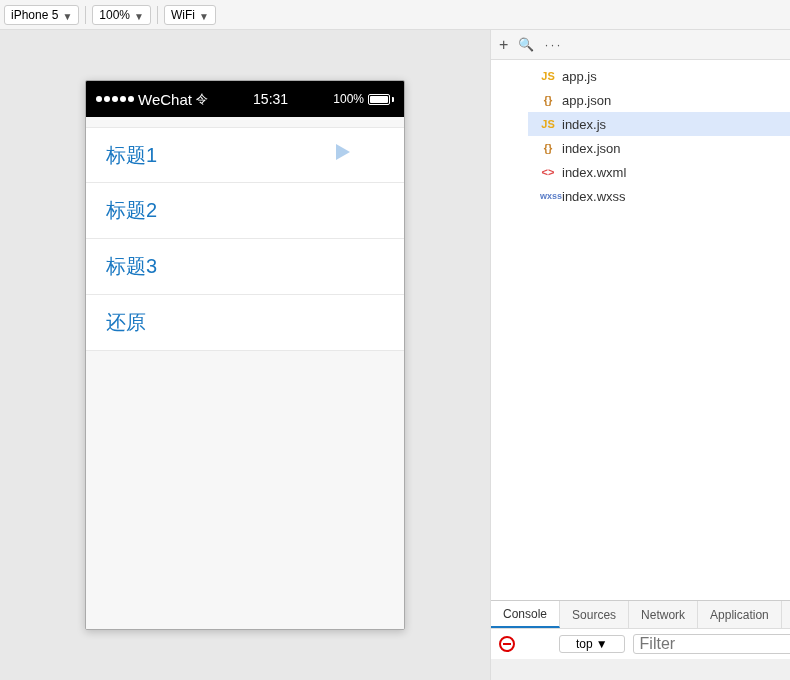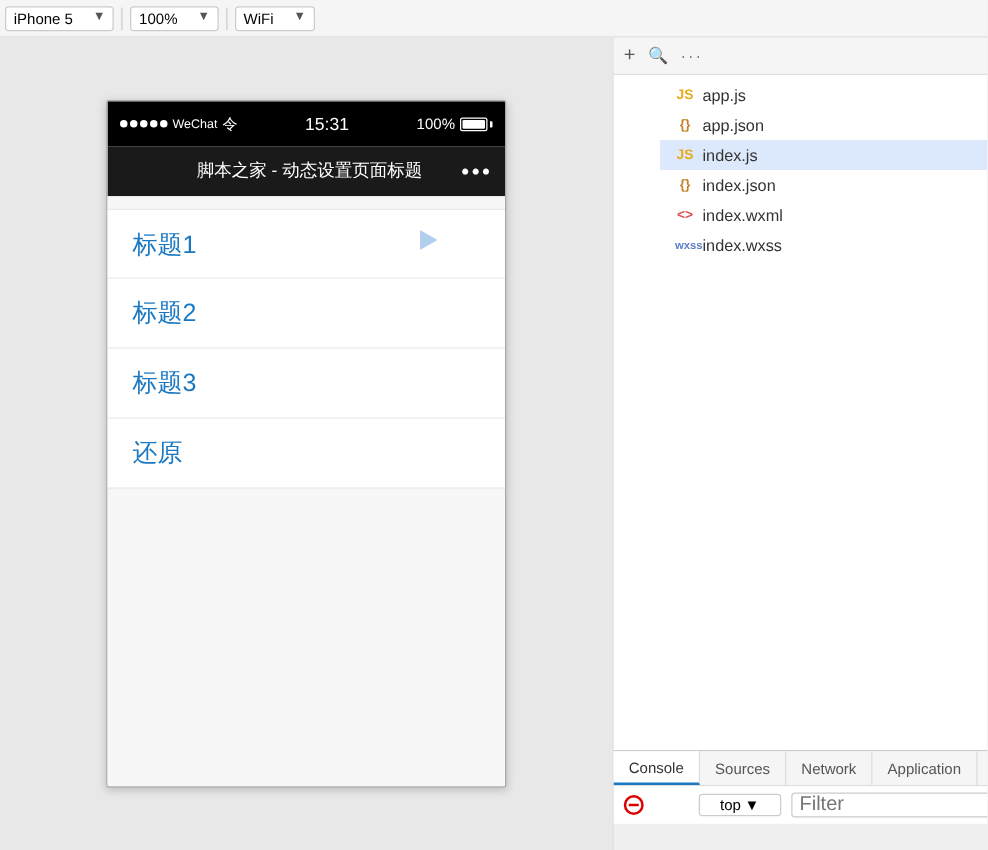--- a/index.html
+++ b/index.html
@@ -19,28 +19,28 @@
       align-items: center;
       background: #f5f5f5;
       border-bottom: 1px solid #ddd;
       height: 30px;
       padding: 0 4px;
       gap: 4px;
       flex-shrink: 0;
     }
     .toolbar-select {
       display: flex;
-      align-items: flex-start;
+      align-items: flex-end;
       background: white;
       border: 1px solid #ccc;
       border-radius: 3px;
       padding: 2px 6px;
       font-size: 12px;
       cursor: pointer;
-      gap: 16px;
+      gap: 4px;
     }
     .toolbar-select .chevron {
       font-size: 10px;
       color: #555;
     }
     .toolbar-divider-v {
       width: 1px;
       height: 18px;
       background: #ccc;
       margin: 0 2px;
@@ -98,21 +98,21 @@
       gap: 2px;
       align-items: center;
     }
     .dot {
       width: 6px;
       height: 6px;
       border-radius: 50%;
       background: white;
     }
     .wechat-label {
-      font-size: 10px;
+      font-size: 15px;
     }
     .wifi-icon {
       font-size: 12px;
     }
     .status-center {
       font-size: 14px;
       font-weight: 500;
     }
     .status-right {
       display: flex;
@@ -401,25 +401,20 @@
           <span>100%</span>
           <div class="battery">
             <div class="battery-rect">
               <div class="battery-fill"></div>
             </div>
             <div class="battery-tip"></div>
           </div>
         </div>
       </div>
 
-      <div class="wechat-navbar">
-        <div style="width:30px"></div>
-        <div class="navbar-title">脚本之家 - 动态设置页面标题</div>
-        <div class="navbar-more">•••</div>
-      </div>
 
       <div class="phone-content">
         <div class="list-item">
           <span>标题1</span>
           <div class="cursor-arrow"></div>
         </div>
         <div class="list-item">
           <span>标题2</span>
         </div>
         <div class="list-item">

